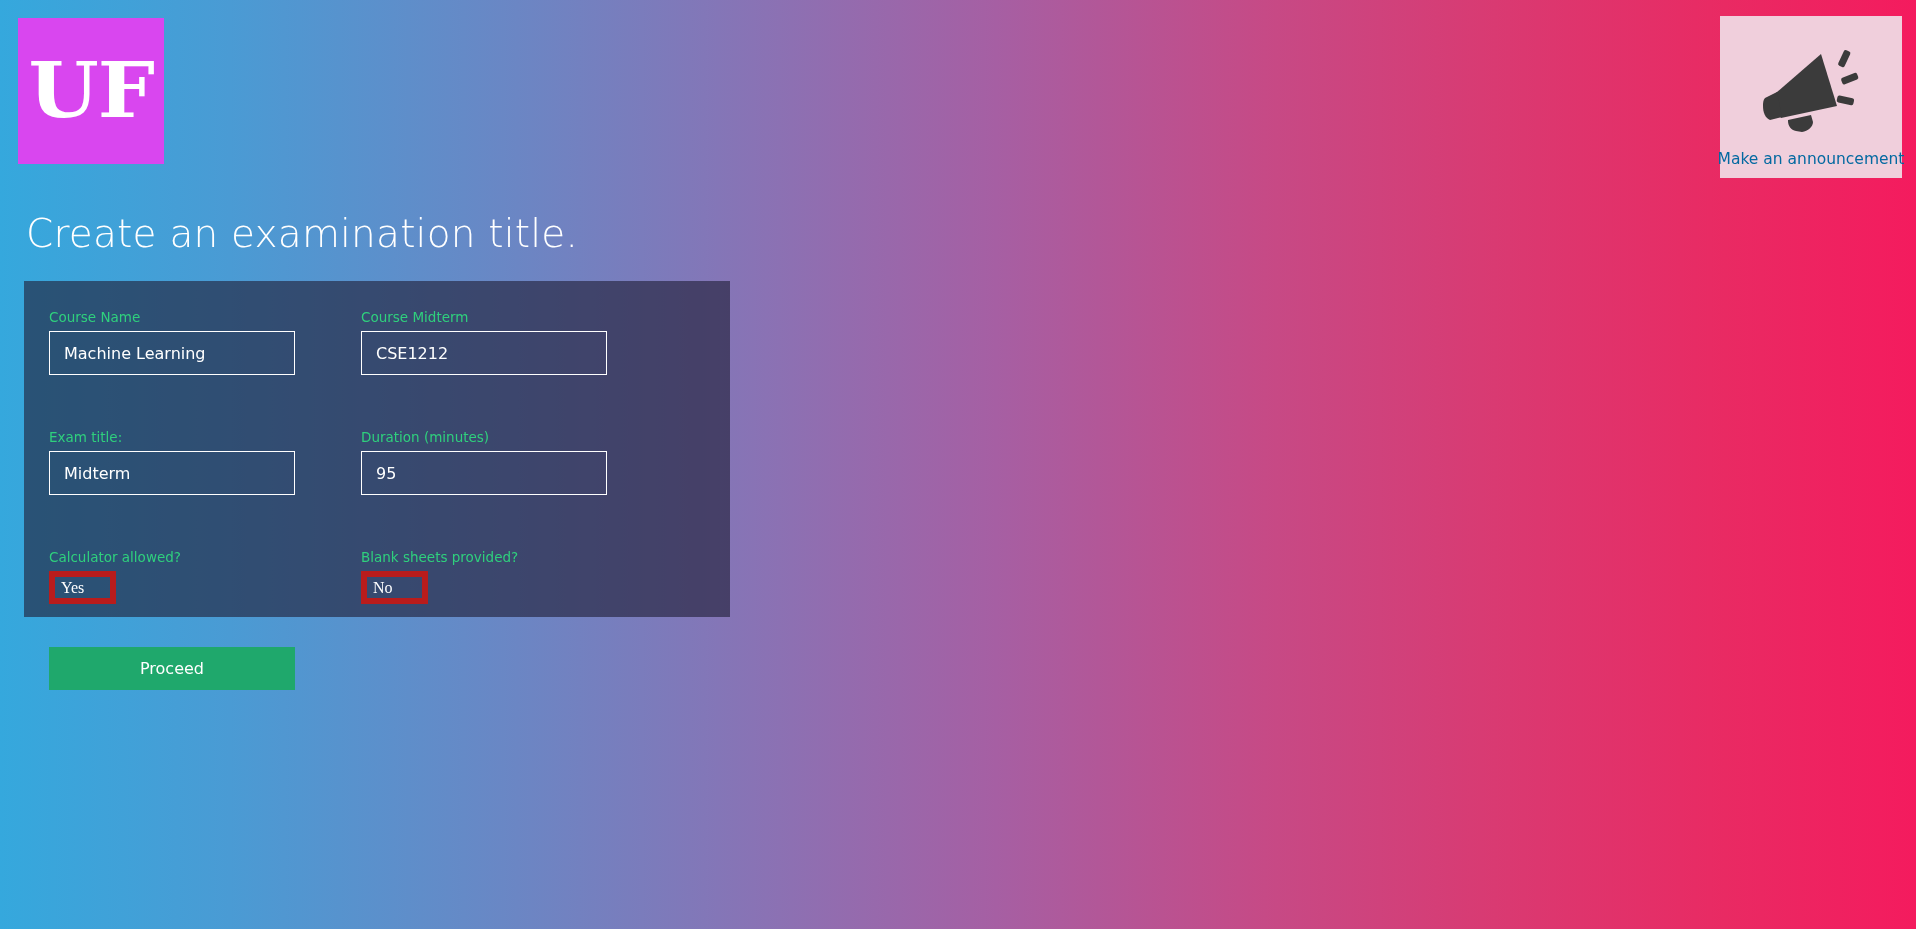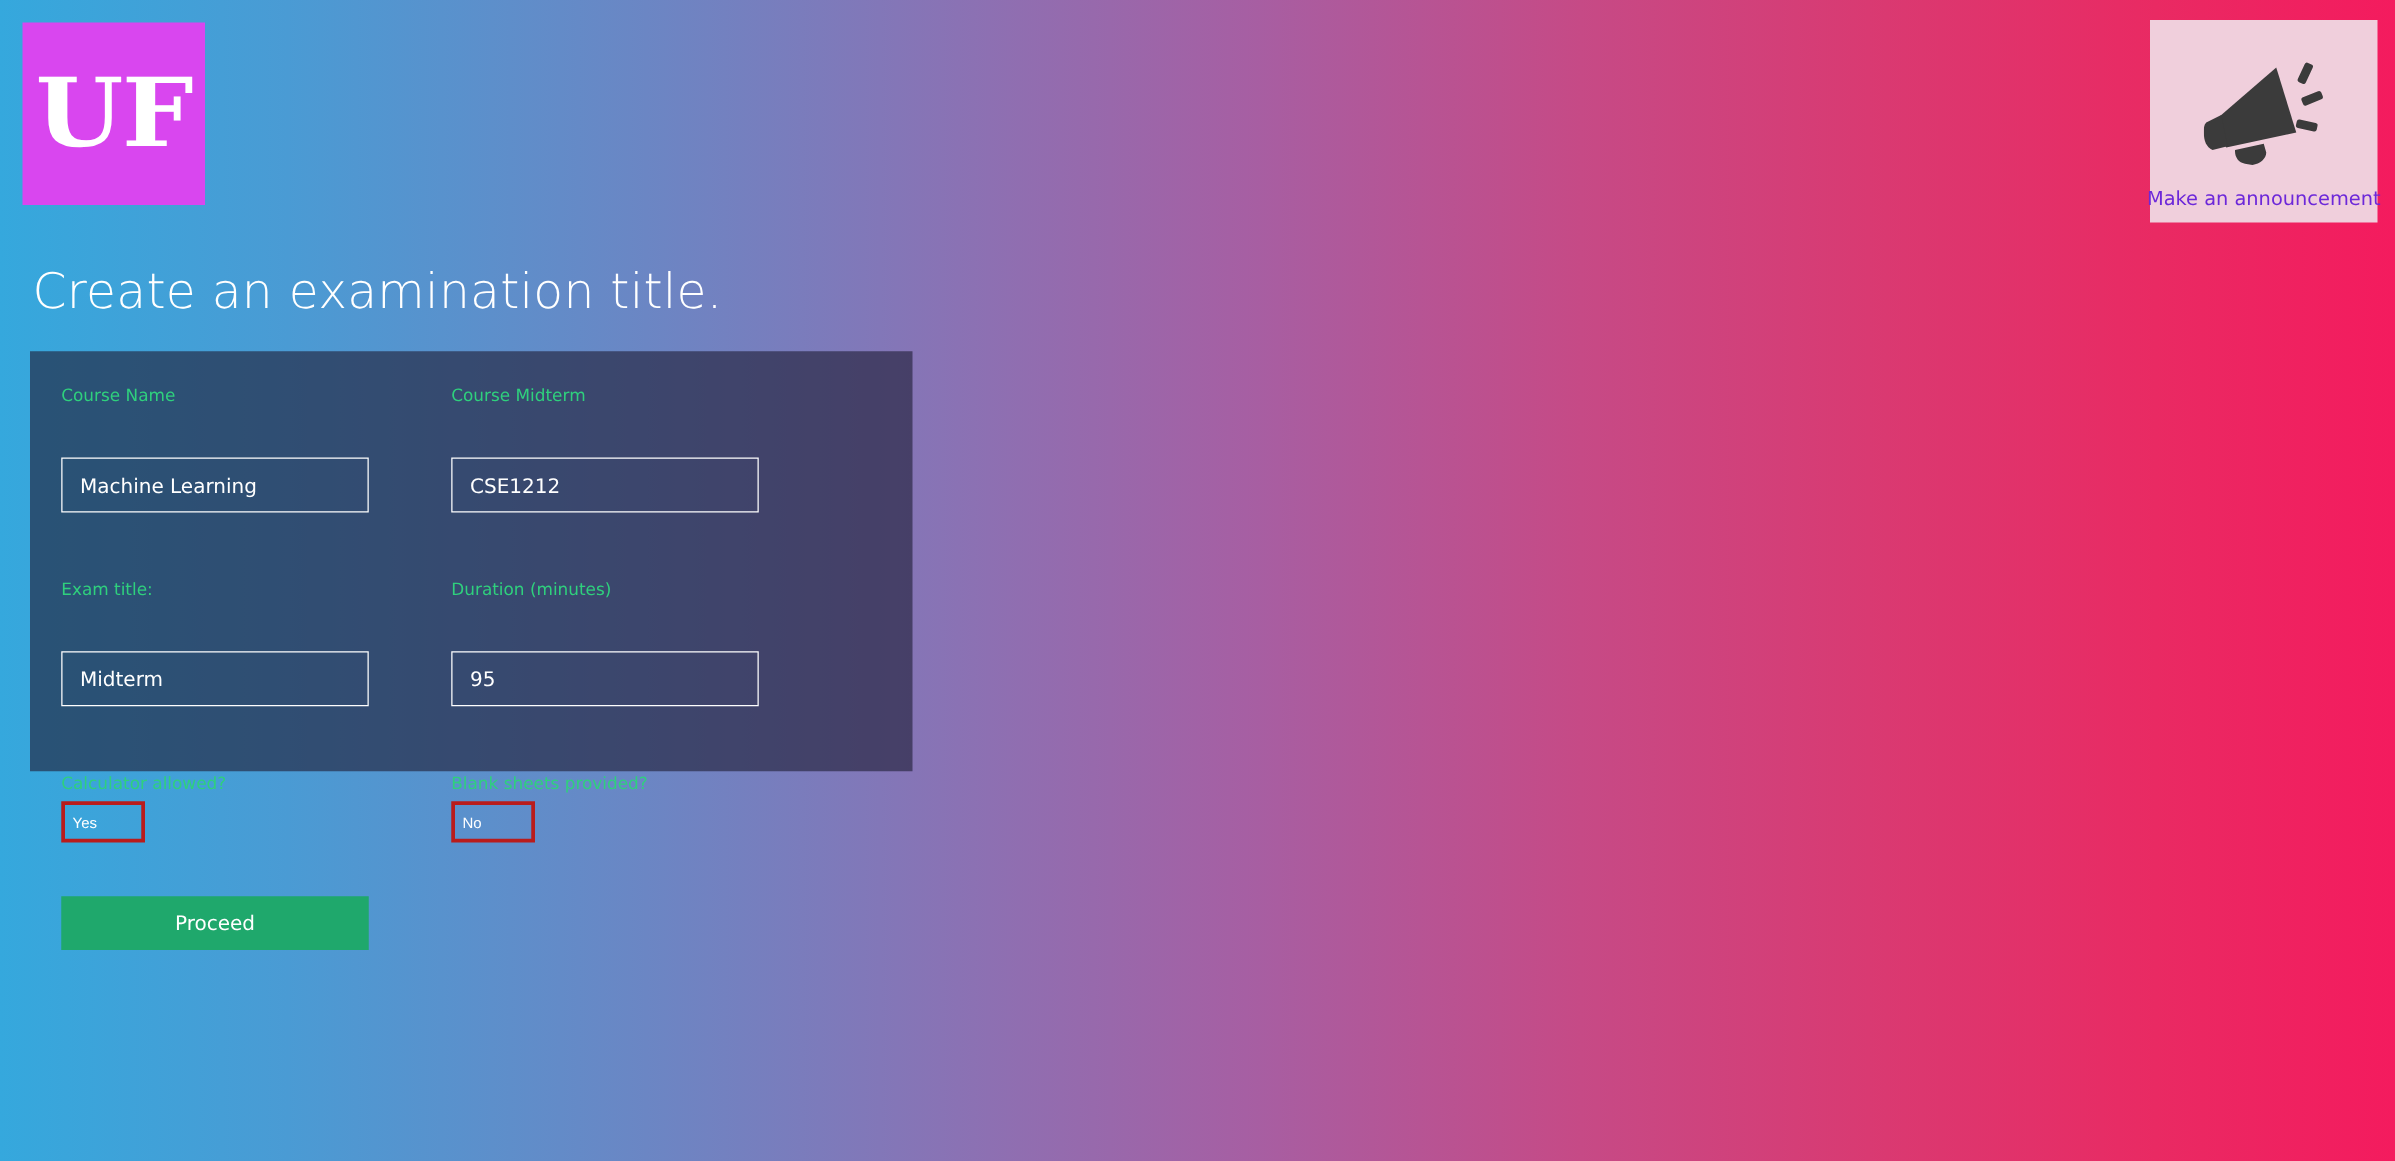--- a/index.html
+++ b/index.html
@@ -60,21 +60,21 @@
     cursor:pointer;
   }
   .tool-btn .icon-wrap {
     flex:1;
     display:flex;
     align-items:center;
     justify-content:center;
     width:100%;
   }
   .tool-btn .btn-label {
-    color:#6d28d9;
+    color:#0369a1;
     font-size:15.5px;
     padding-bottom:10px;
     text-align:right;
     white-space:nowrap;
   }
 
   
   .page-title {
     position:absolute;
     left:26px; top:211px;
@@ -112,30 +112,29 @@
   .field-input {
     width:246px;
     height:44px;
     border:1px solid #ffffff;
     background:transparent;
     color:#ffffff;
     font-size:16px;
     font-family:"DejaVu Sans", sans-serif;
     padding:0 14px;
     outline:none;
-    margin-top:35px;
   }
   .field-select {
     width:67px;
     height:33px;
-    border:3px solid #b91c1c;
+    border:6px solid #b91c1c;
     background:transparent;
     color:#ffffff;
-    font-size:12px;
-    font-family:Liberation Sans, sans-serif;
+    font-size:16px;
+    font-family:Liberation Serif, serif;
     padding:0 6px;
     outline:none;
     -webkit-appearance:none;
     appearance:none;
   }
   .field-select option { color:#000; }
 
   .proceed-btn {
     margin-top:26px;
     width:246px;

